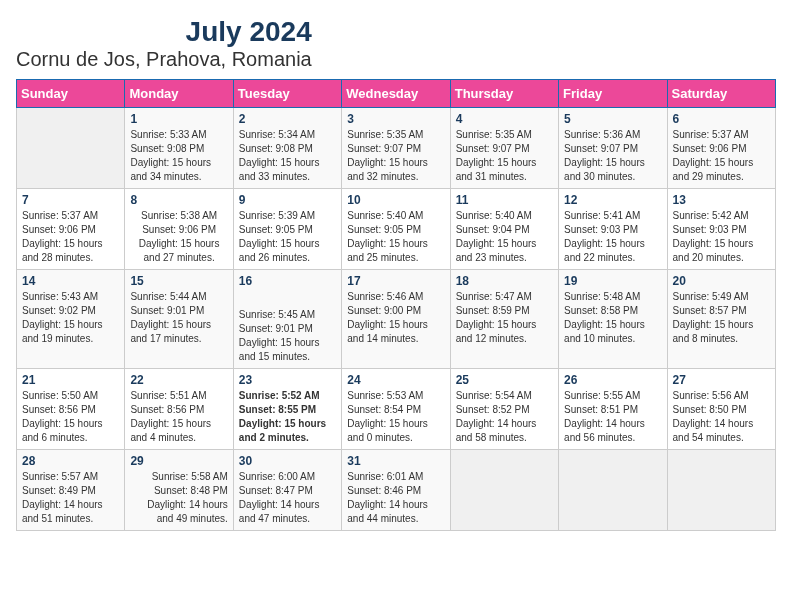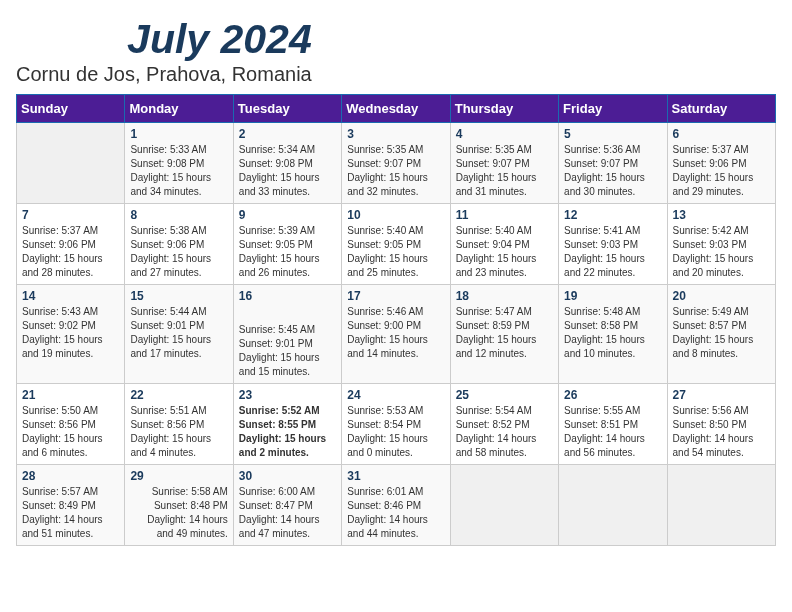--- a/index.html
+++ b/index.html
@@ -31,36 +31,35 @@
       color: #2a7dc9;
     }
     .logo-icon {
       width: 36px;
       height: 36px;
     }
     .title-block {
       text-align: right;
     }
     .calendar-title {
-      font-size: 41px;
+      font-size: 28px;
       font-weight: bold;
       color: #1a3a5c;
-      font-style: italic;
     }
     .calendar-subtitle {
       font-size: 20px;
       color: #333;
     }
     table {
       width: 100%;
       border-collapse: collapse;
       font-size: 11px;
     }
     thead th {
-      background: #4c1d95;
+      background: #ec4899;
       color: #fff;
       padding: 6px 4px;
       text-align: left;
       font-size: 13px;
       font-weight: bold;
       border: 1px solid #1a6ab0;
     }
     tbody td {
       border: 1px solid #ccc;
       vertical-align: top;
@@ -159,21 +158,21 @@
       <tr>
         <td>
           <span class="day-num">7</span>
           <div class="day-info" style="white-space: pre-line;">Sunrise: 5:37 AM
 Sunset: 9:06 PM
 Daylight: 15 hours
 and 28 minutes.</div>
         </td>
         <td>
           <span class="day-num">8</span>
-          <div class="day-info" style="white-space: pre-line;">Sunrise: 5:38 AM
+          <div class="day-info" style="white-space: pre-line; text-align: center;">Sunrise: 5:38 AM
 Sunset: 9:06 PM
 Daylight: 15 hours
 and 27 minutes.</div>
         </td>
         <td>
           <span class="day-num">9</span>
           <div class="day-info" style="white-space: pre-line;">Sunrise: 5:39 AM
 Sunset: 9:05 PM
 Daylight: 15 hours
 and 26 minutes.</div>

